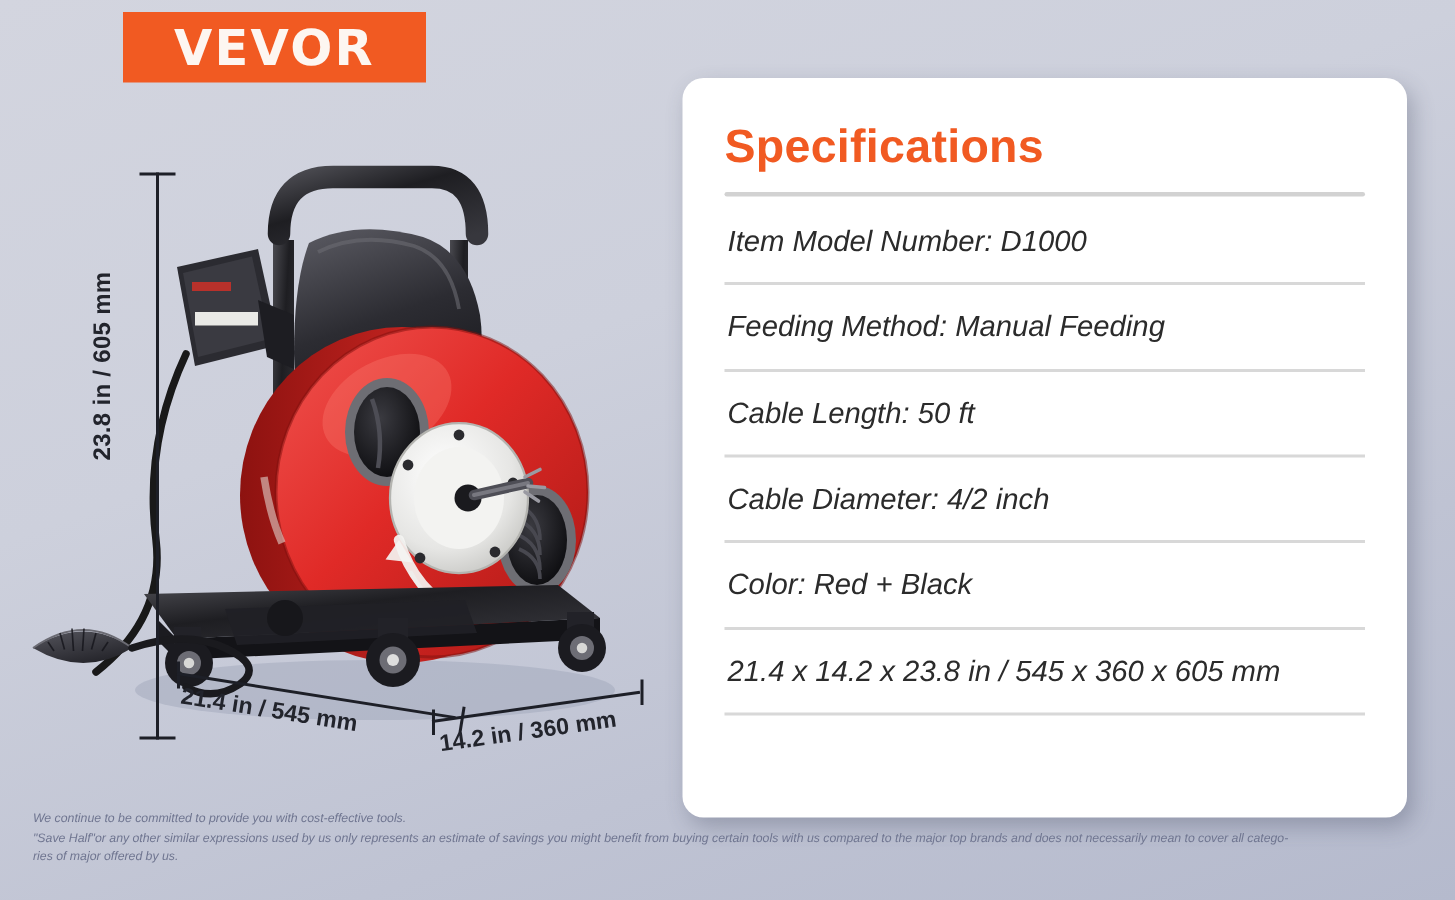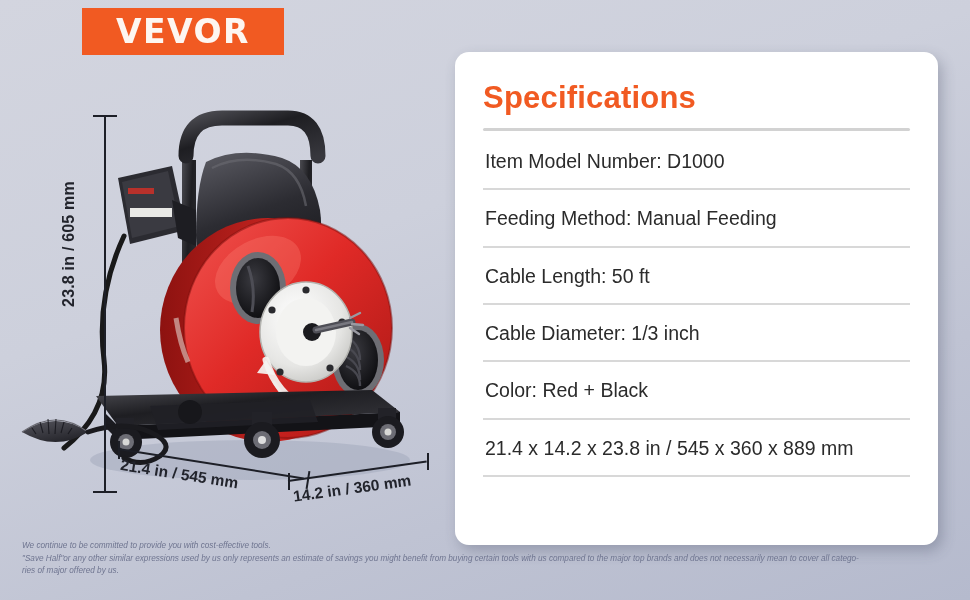--- a/index.html
+++ b/index.html
@@ -170,20 +170,21 @@
     border-radius: 2px;
     margin-bottom: 2px;
   }
   #spec-list { margin-top: 2px; }
   .spec-row {
     font-size: 19.5px;
     color: #2b2b2b;
     padding: 15px 2px 14px 2px;
     border-bottom: 2px solid #d8d8d8;
     line-height: 1.35;
+    font-style: italic;
   }
   .spec-row:last-child { border-bottom: 2px solid #d8d8d8; }
   .spec-row .line2 { display: block; }
 
   
   #disclaimer {
     position: absolute;
     left: 22px;
     top: 540px;
     width: 925px;
@@ -375,27 +376,27 @@
       <div class="spec-row">
         <span>Item Model Number: D1000</span>
       </div>
       <div class="spec-row">
         <span>Feeding Method: Manual Feeding</span>
       </div>
       <div class="spec-row">
         <span>Cable Length: 50 ft</span>
       </div>
       <div class="spec-row">
-        <span>Cable Diameter: 1/3 inch</span>
+        <span>Cable Diameter: 4/2 inch</span>
       </div>
       <div class="spec-row">
         <span>Color: Red + Black</span>
       </div>
       <div class="spec-row">
-        <span class="line2">21.4 x 14.2 x 23.8 in / 545 x 360 x 889 mm</span>
+        <span class="line2">21.4 x 14.2 x 23.8 in / 545 x 360 x 605 mm</span>
       </div>
     </div>
   </div>
 
   <div id="disclaimer">
     <p>We continue to be committed to provide you with cost-effective tools.</p>
     <p>"Save Half"or any other similar expressions used by us only represents an estimate of savings you might benefit from buying certain tools with us compared to the major top brands and does not necessarily mean to cover all catego-</p>
     <p>ries of major offered by us.</p>
   </div>
 

